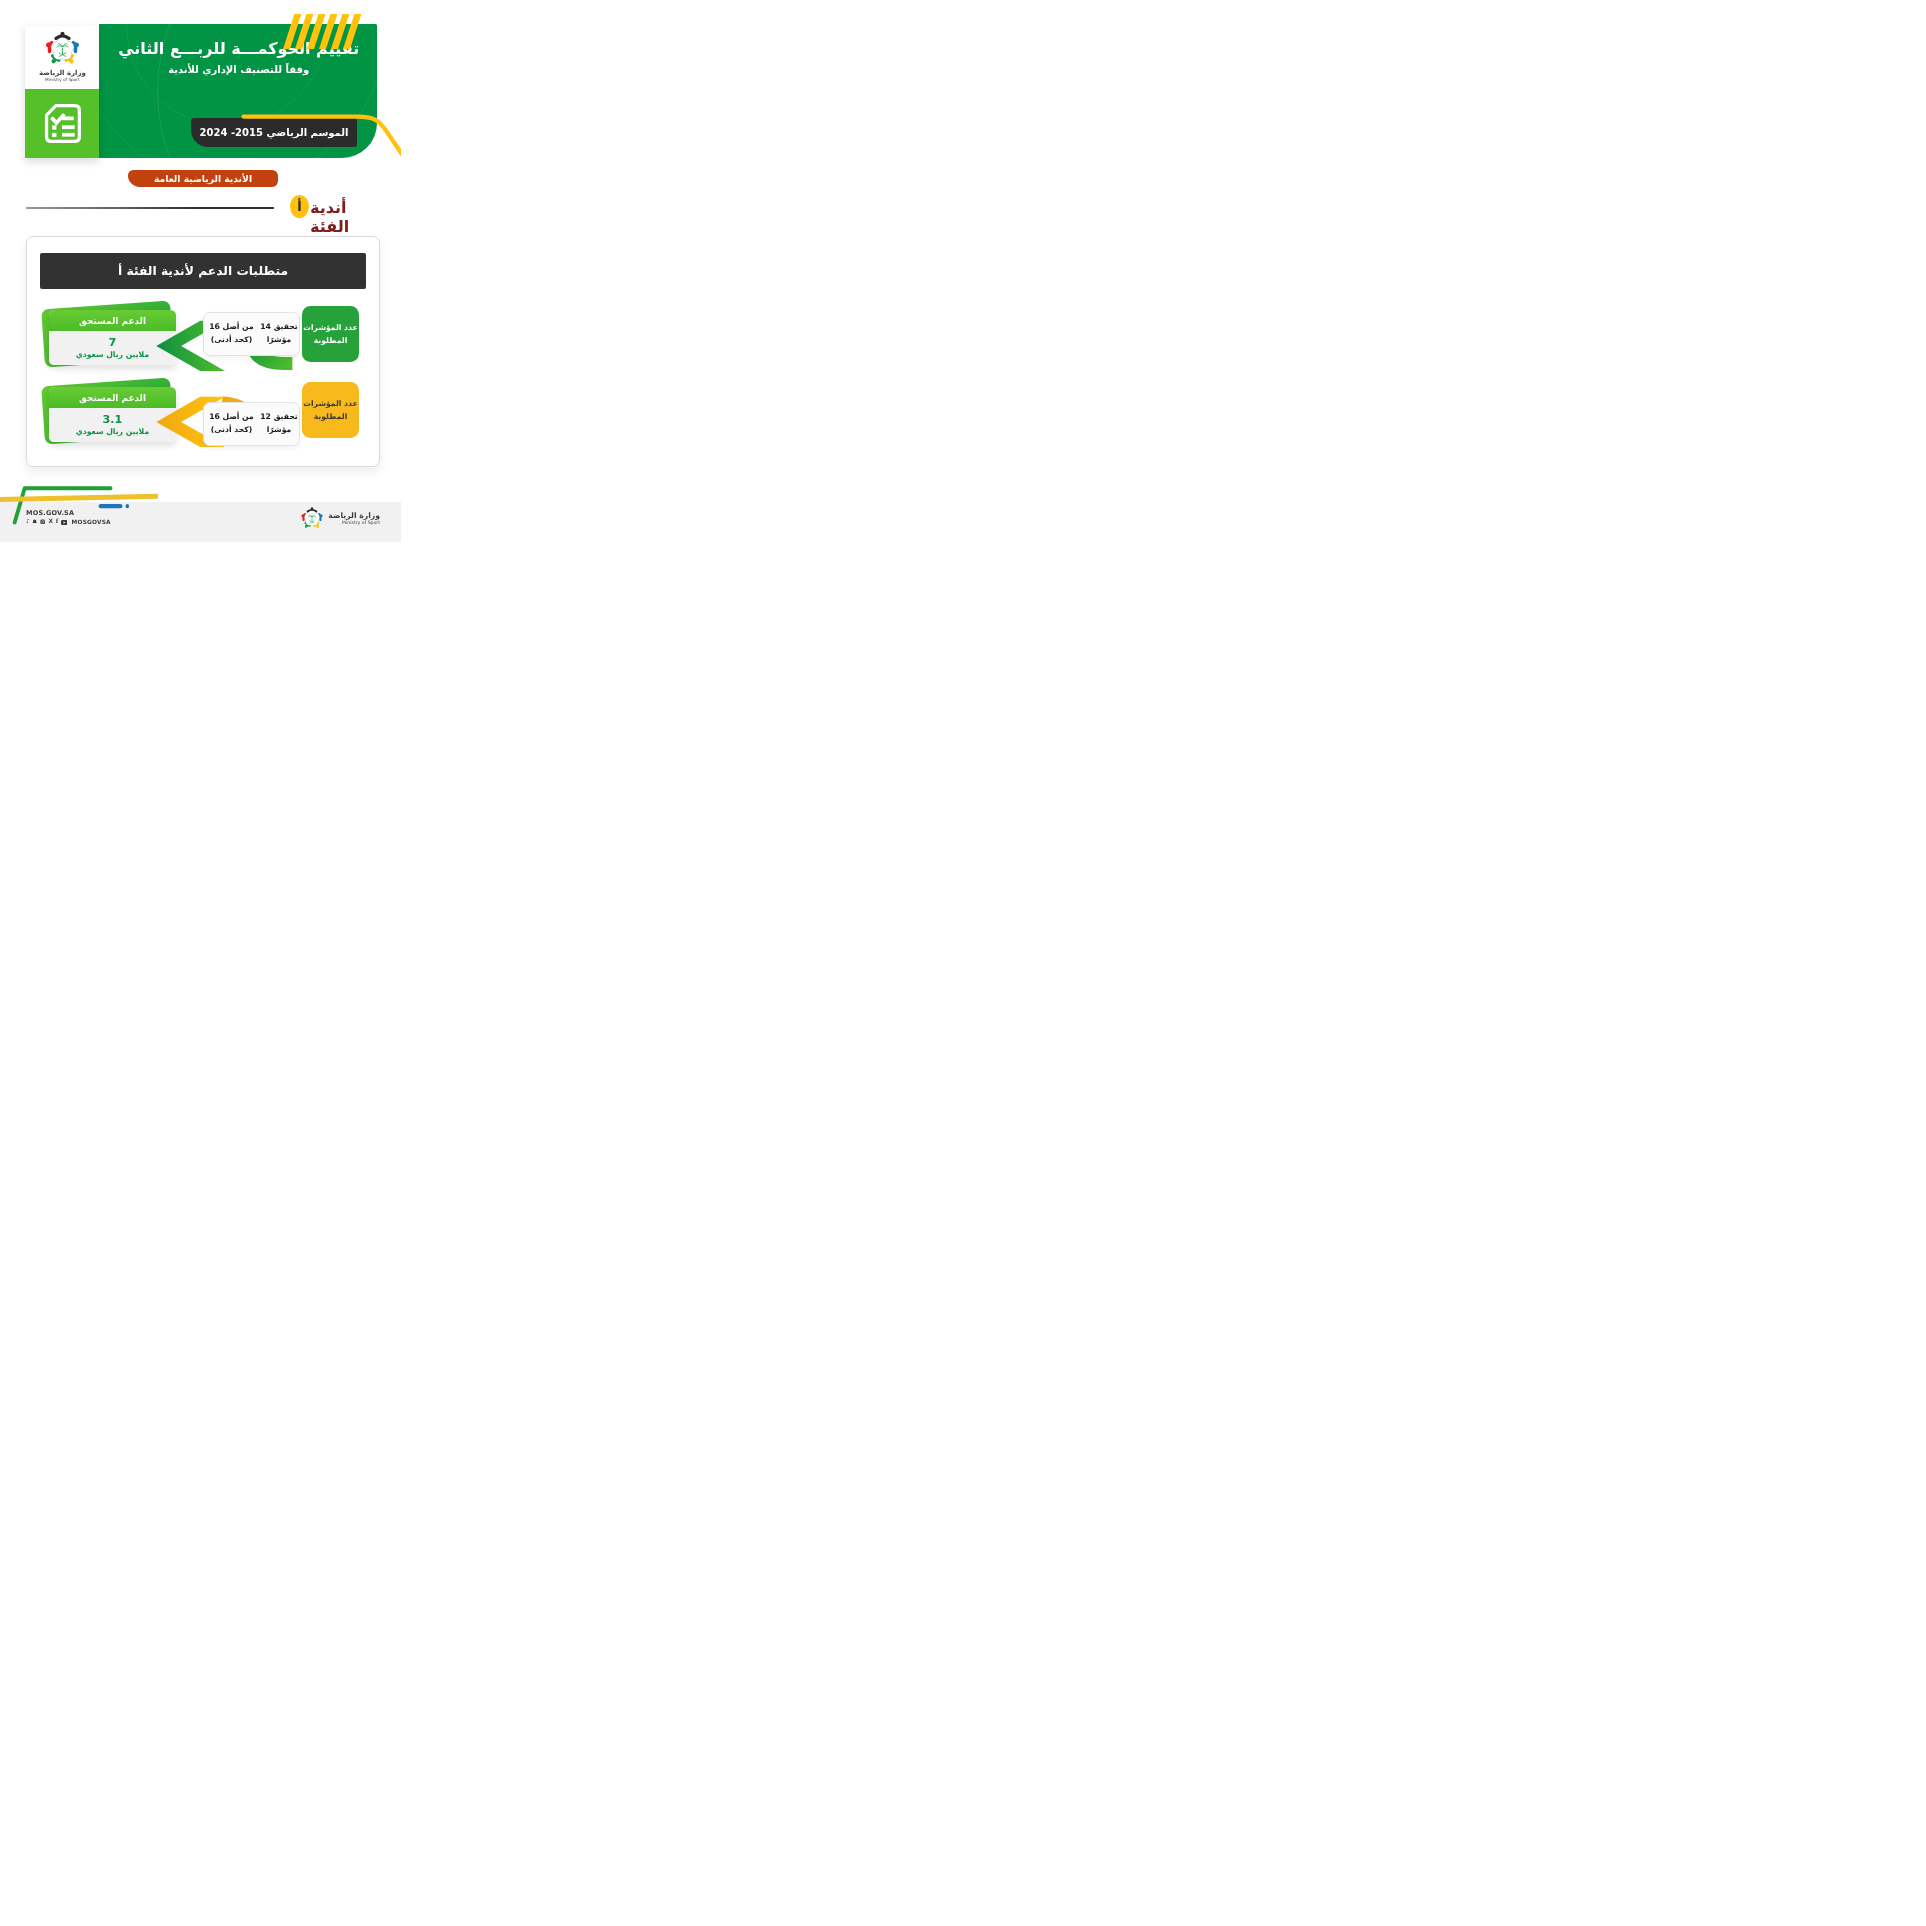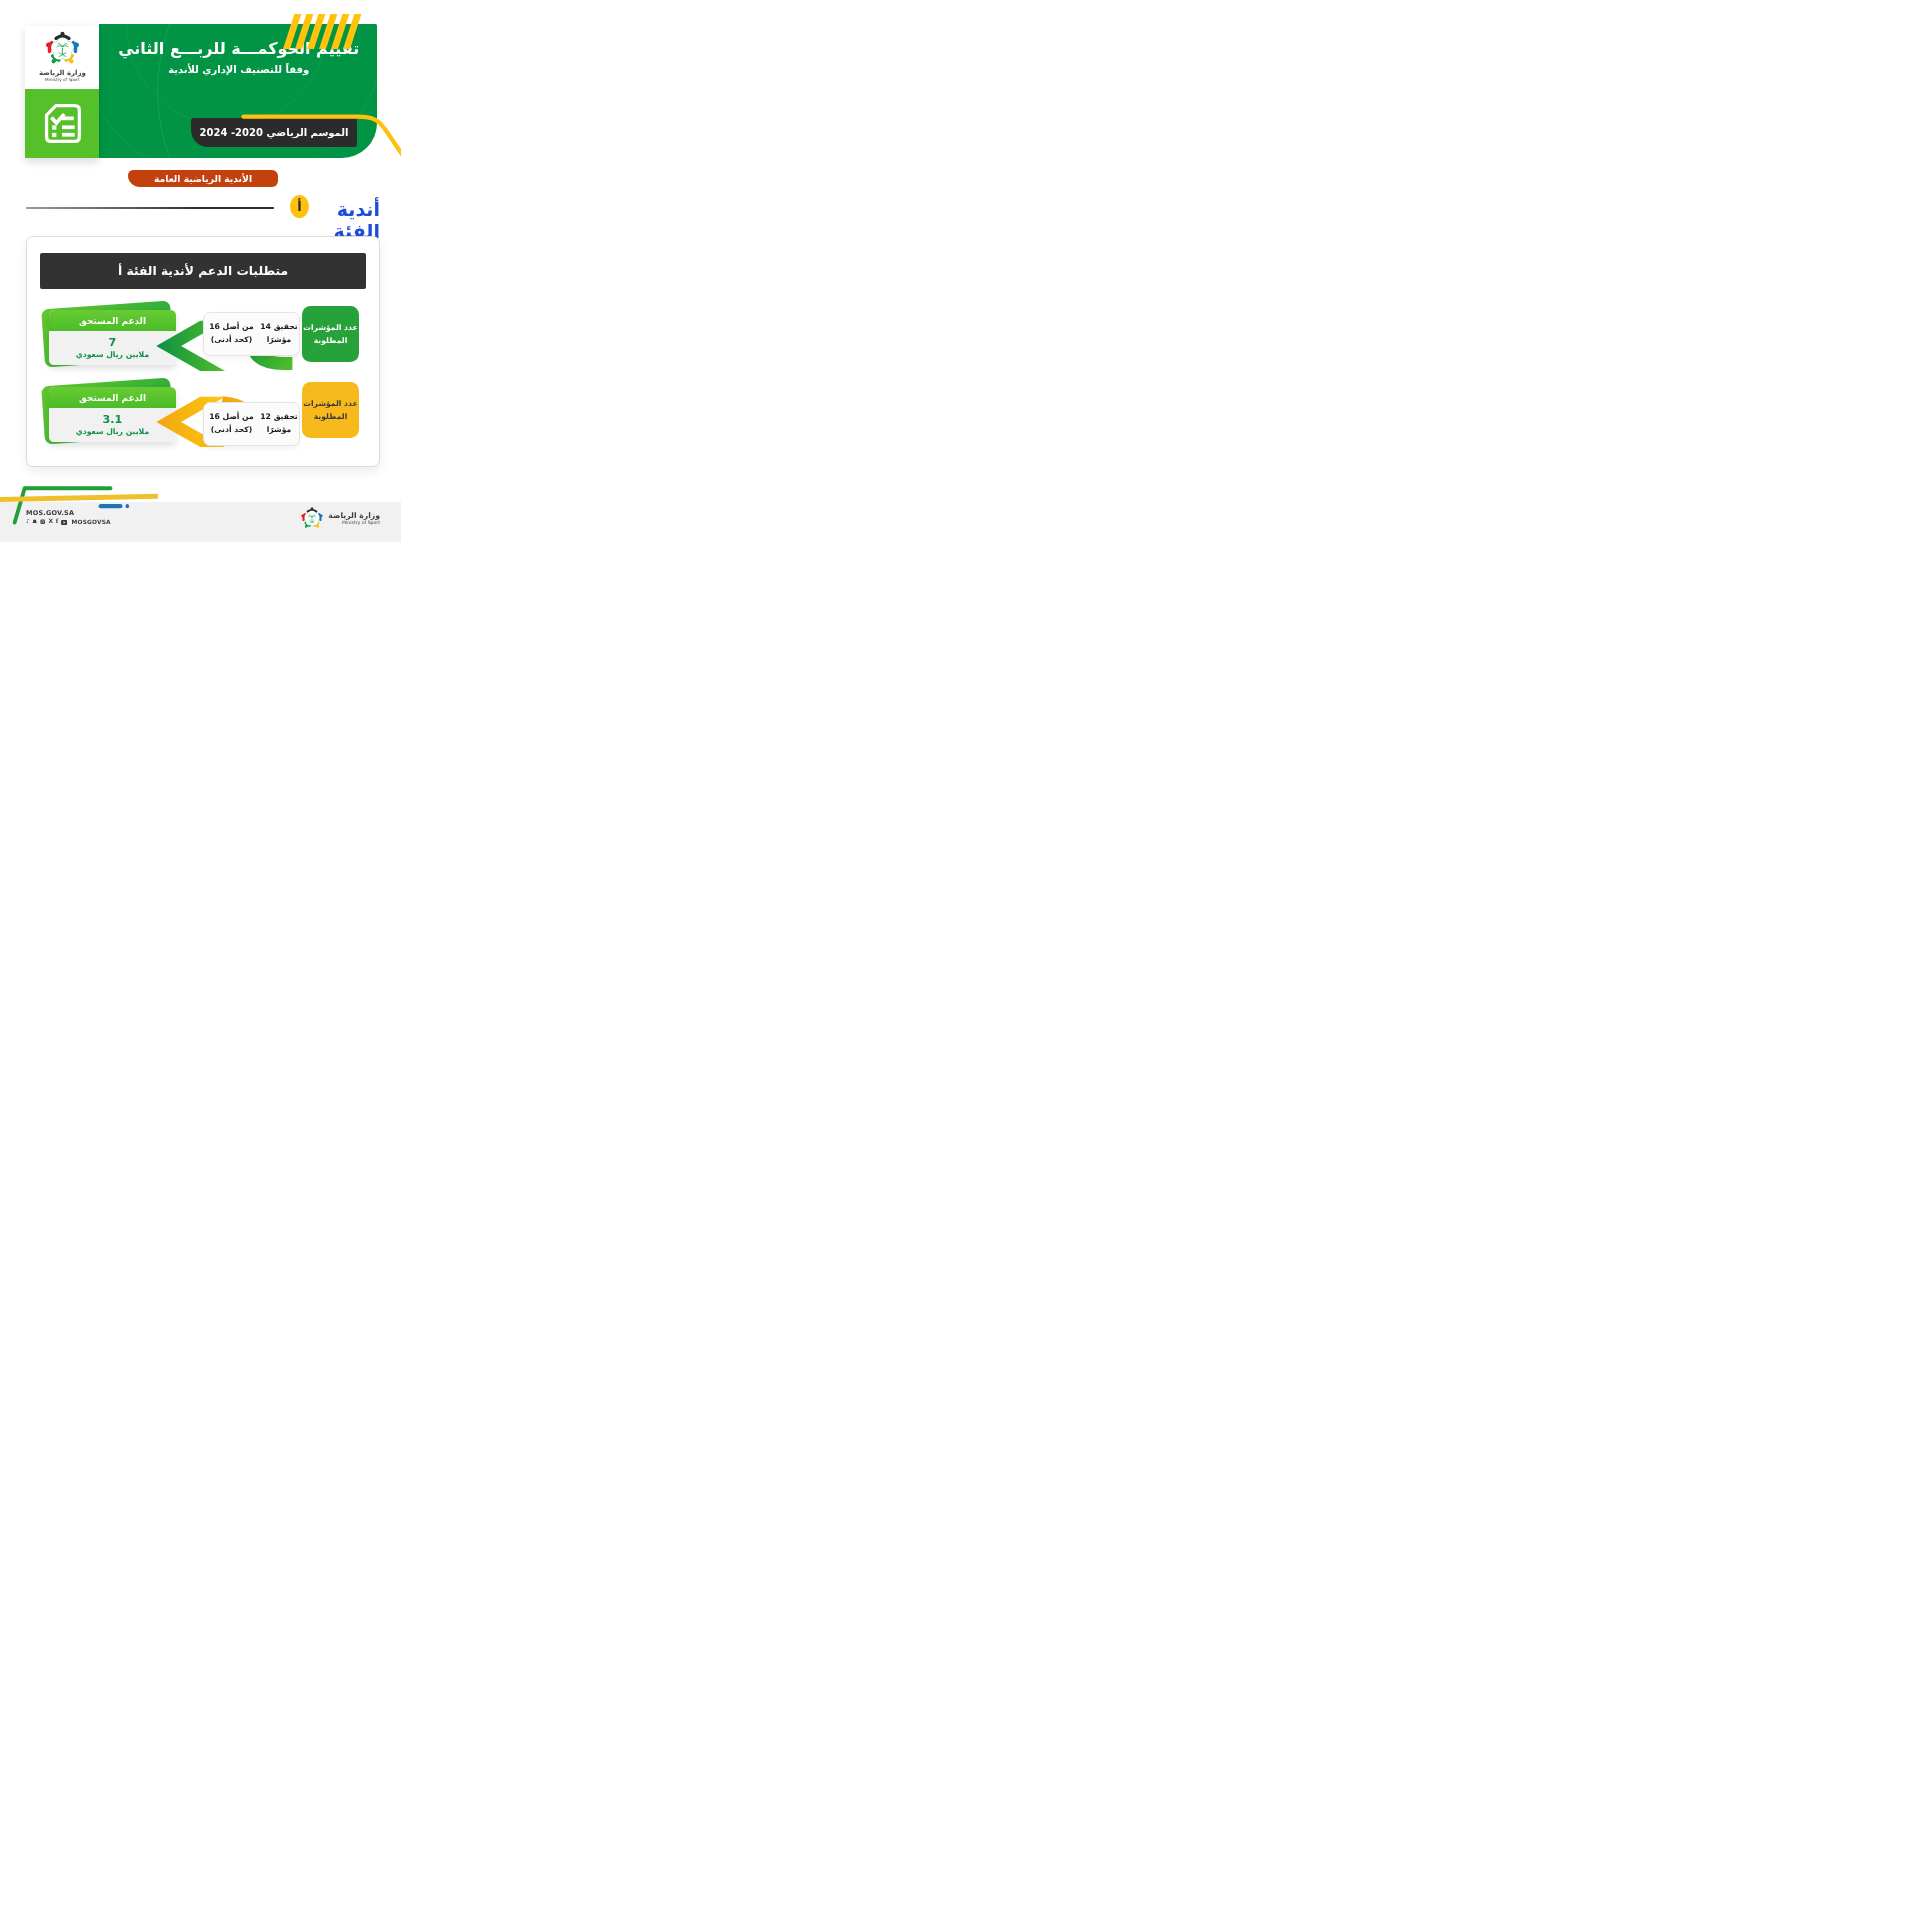--- a/index.html
+++ b/index.html
@@ -39,22 +39,22 @@
   .general-banner{position:absolute;left:128px;top:170px;width:150px;height:17px;background:#c2410c;
     border-radius:5.4px 6.2px 6.2px 12.3px;display:flex;align-items:center;justify-content:center;
     color:#fff;font-weight:bold;font-size:9.2px;direction:rtl;}
 
   
   .cat-line{position:absolute;left:26px;top:207px;width:248px;height:1.5px;border-radius:0.8px;
     background:linear-gradient(90deg,#9a9a9a,#2e2e2e 70%);}
   .cat-circle{position:absolute;left:290px;top:195px;width:19px;height:23px;border-radius:50%;
     background:#FFC10E;display:flex;align-items:center;justify-content:center;
     color:#2B2B2B;font-weight:bold;font-size:13px;padding-bottom:0.8px;box-sizing:border-box;}
-  .cat-label{position:absolute;left:310px;top:198px;width:70px;text-align:right;direction:rtl;
-    color:#1d4ed8;font-weight:bold;font-size:19px;}
+  .cat-label{position:absolute;left:310px;top:198px;width:70px;text-align:left;direction:rtl;
+    color:#7f1d1d;font-weight:bold;font-size:16px;}
 
   
   .main-card{position:absolute;left:26px;top:236px;width:354px;height:231px;background:#fff;
     border:0.8px solid #DBDBDB;border-radius:7px;box-shadow:0 4.6px 10.8px rgba(0,0,0,.07);box-sizing:border-box;}
   .card-header{position:absolute;left:13px;top:16px;width:326px;height:36px;background:#323232;
     border-radius:2px;display:flex;align-items:center;justify-content:center;
     color:#fff;font-weight:bold;font-size:12.3px;direction:rtl;}
 
   .ind-box{position:absolute;width:57px;height:56px;border-radius:8.5px;display:flex;flex-direction:column;
     align-items:center;justify-content:center;font-weight:bold;font-size:7.7px;line-height:1.75;direction:rtl;z-index:3;text-align:center;}
@@ -102,21 +102,21 @@
 <div id="page">
 
   <div class="green-header">
     <div class="header-arc arc1"></div>
     <div class="header-arc arc2"></div>
     <div class="header-arc arc3"></div>
     <div class="main-title" dir="rtl">
       <div class="t1">تقييم الحوكمـــة للربـــع الثاني</div>
       <div class="t2">وفقاً للتصنيف الإداري للأندية</div>
     </div>
-    <div class="season-badge">الموسم الرياضي 2020- 2024</div>
+    <div class="season-badge">الموسم الرياضي 2015- 2024</div>
   </div>
 
   <div class="stripes">
     <div class="stripe" style="left:283px"></div>
     <div class="stripe" style="left:295px"></div>
     <div class="stripe" style="left:307px"></div>
     <div class="stripe" style="left:319px"></div>
     <div class="stripe" style="left:331px"></div>
     <div class="stripe" style="left:343px"></div>
   </div>

